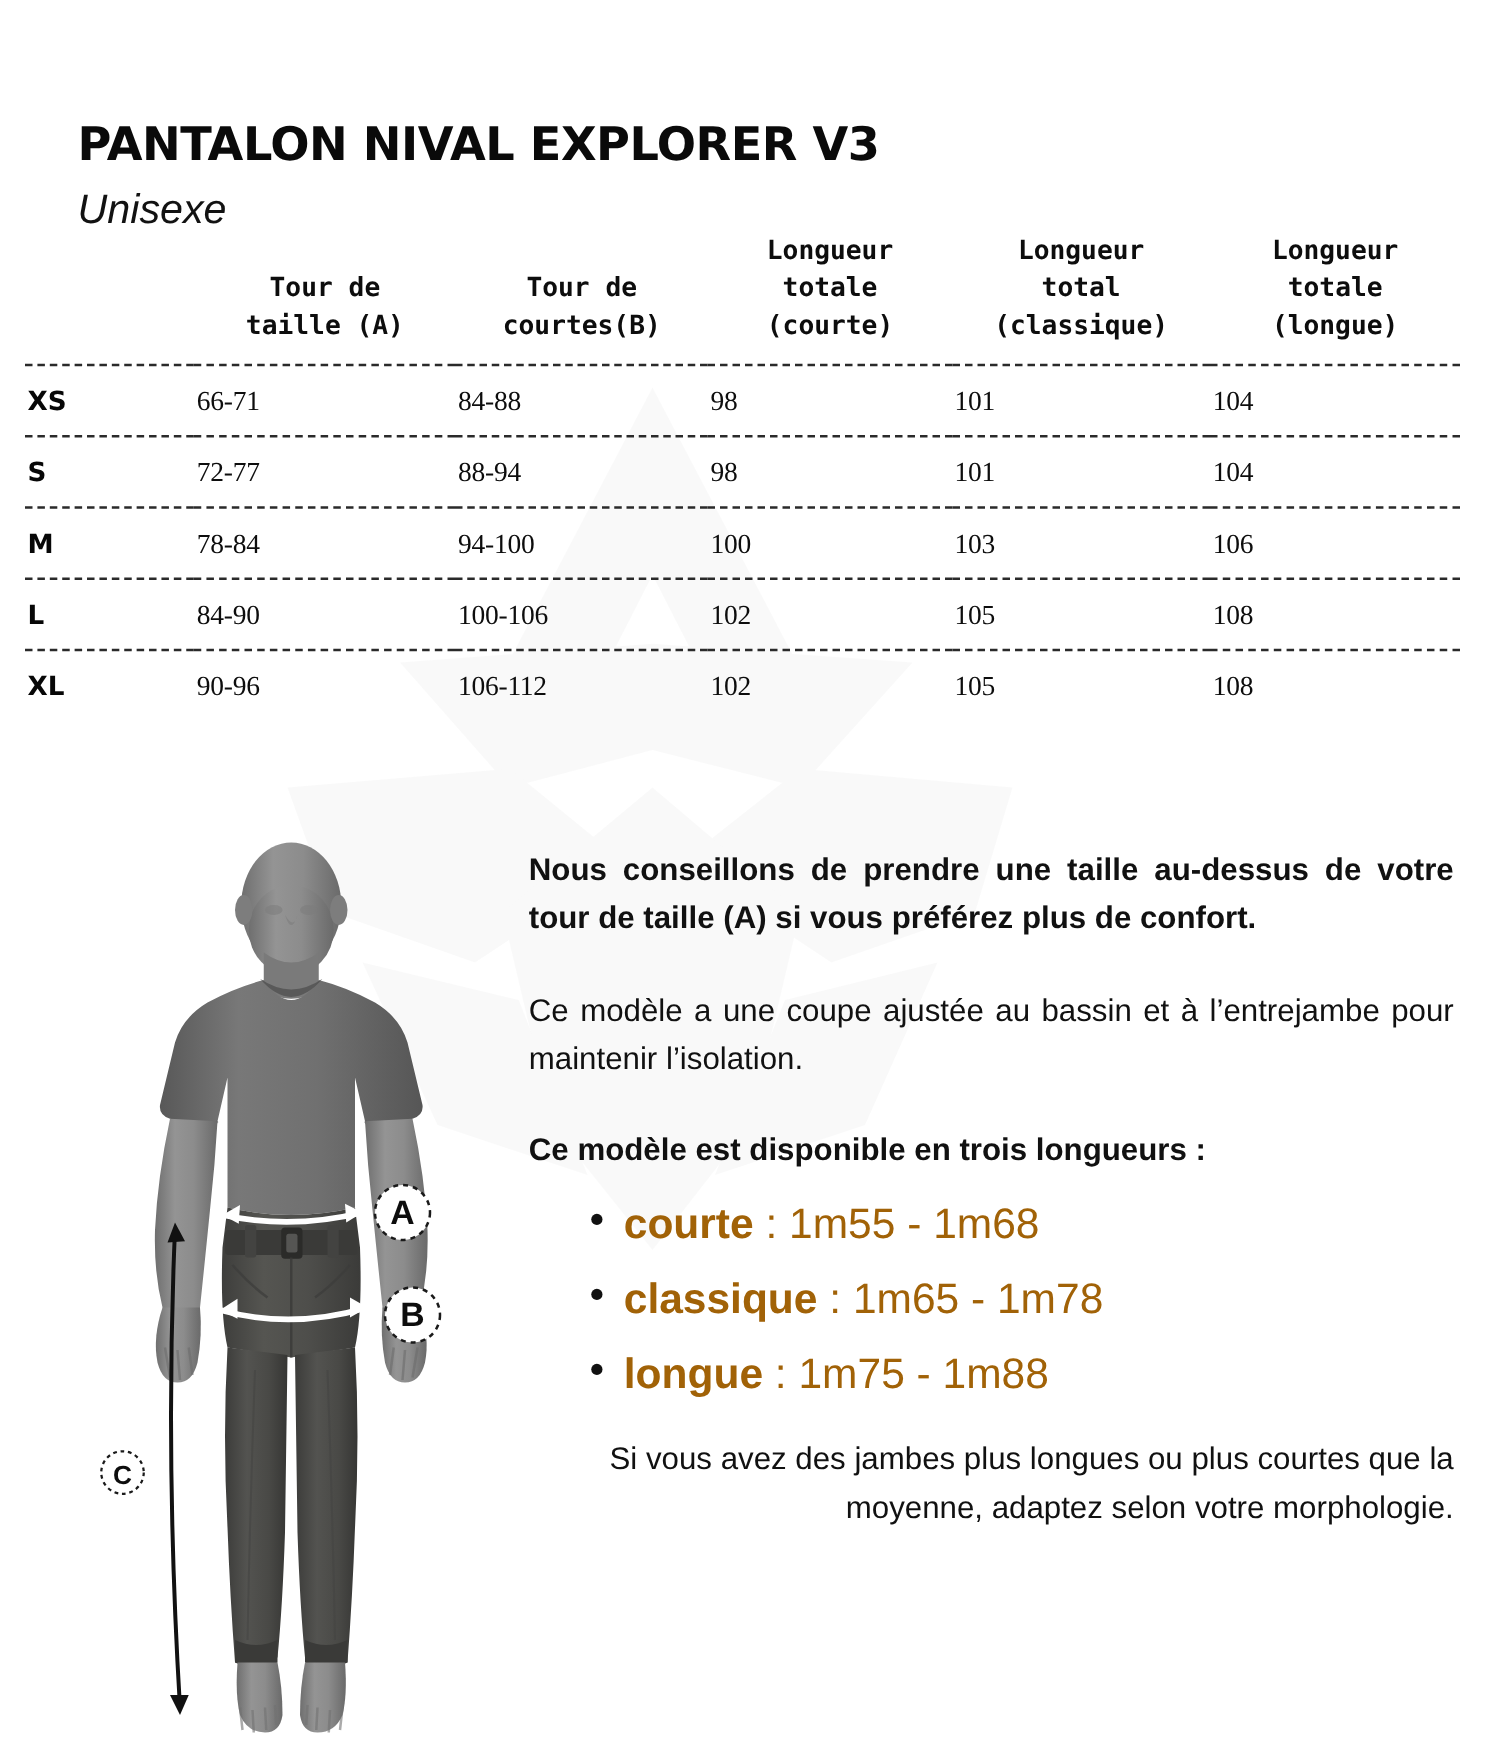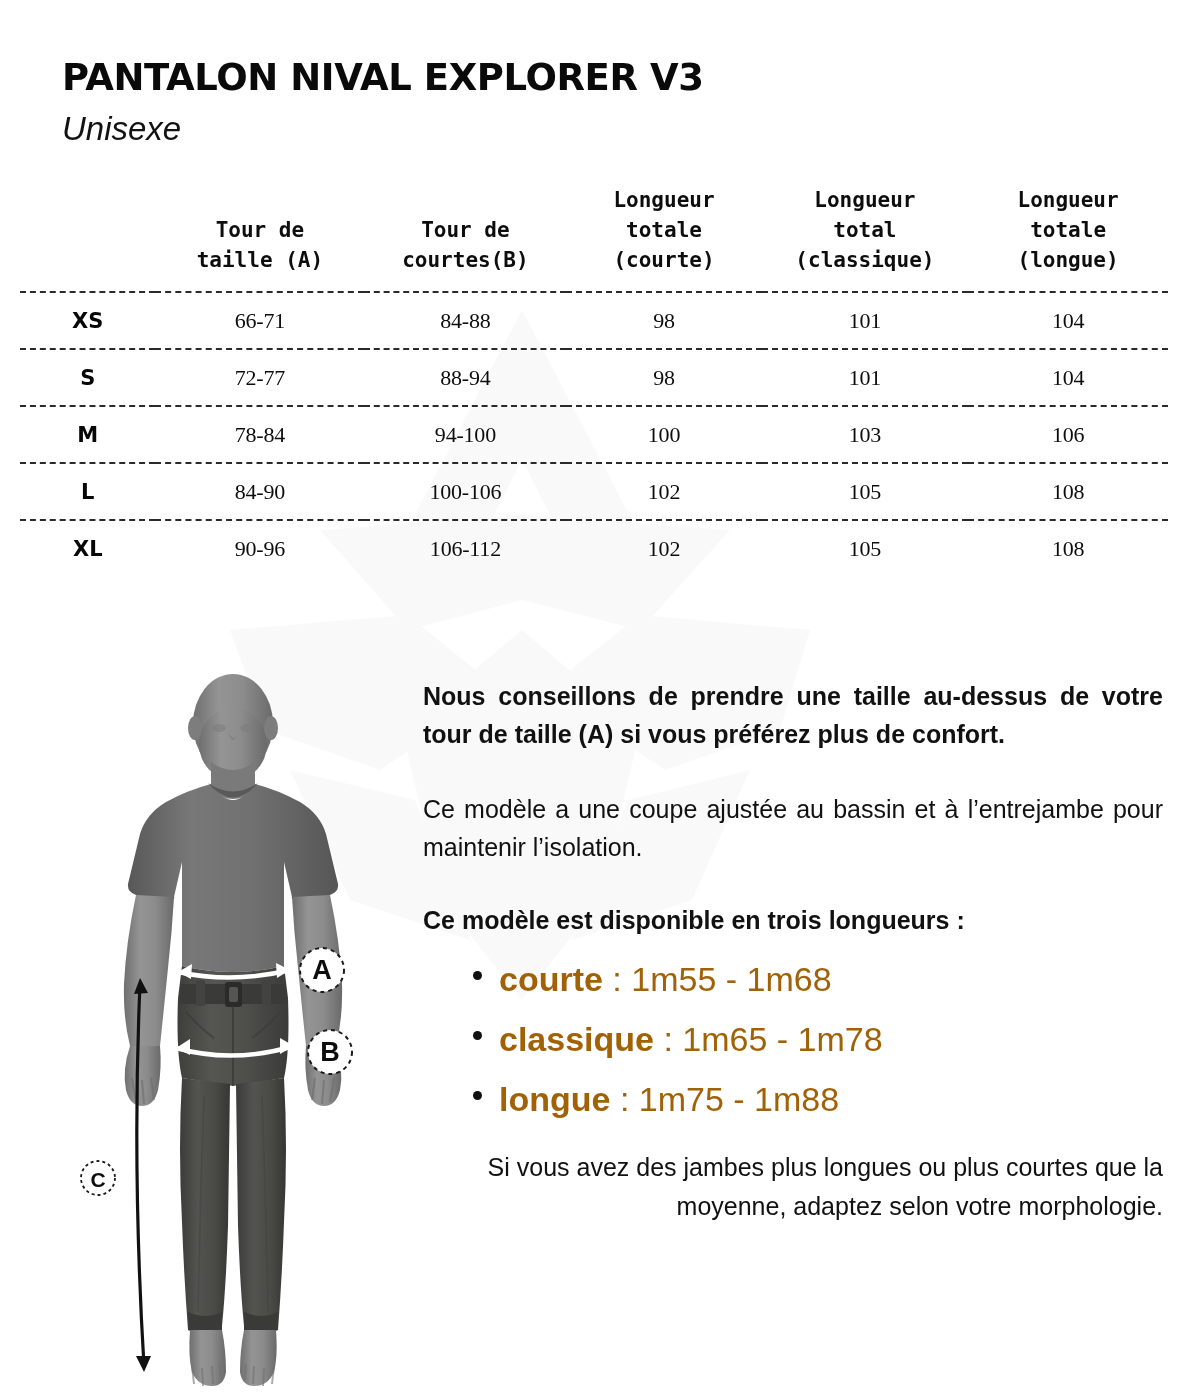--- a/index.html
+++ b/index.html
@@ -41,20 +41,21 @@
     z-index: 3;
   }
   .product-title {
     font-family: "DejaVu Sans", sans-serif;
     font-size: 37px;
     font-weight: 700;
     letter-spacing: -0.4px;
     color: #0a0a0a;
     line-height: 1.1;
     white-space: nowrap;
+    margin-top: 38px;
   }
   .product-subtitle {
     margin-top: 12px;
     font-family: "Liberation Sans", sans-serif;
     font-size: 33px;
     font-style: italic;
     font-weight: 400;
     color: #121212;
     line-height: 1.1;
   }
@@ -90,21 +91,21 @@
     padding: 0 2px 16px 2px;
     letter-spacing: 0px;
   }
   table.size-table thead th.sizecol { padding: 0; }
 
   table.size-table tbody tr {
     border-top: 2px dashed #2a2a2a;
   }
   table.size-table tbody td {
     height: 57px;
-    text-align: center;
+    text-align: left;
     vertical-align: middle;
     padding: 0 2px;
   }
   td.size-label {
     font-family: "DejaVu Sans", sans-serif;
     font-size: 21px;
     font-weight: 700;
     color: #070707;
   }
   td.val {

